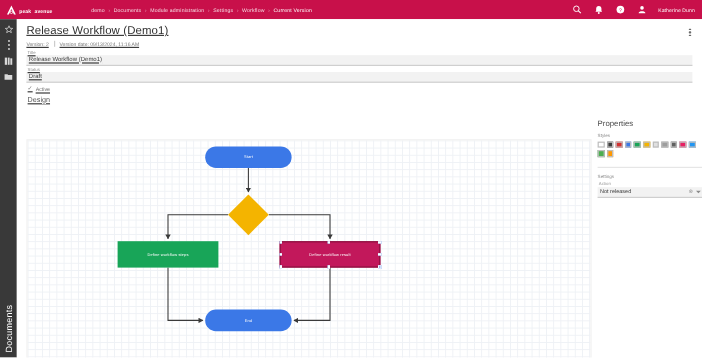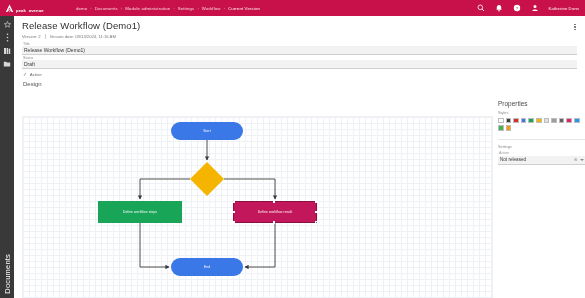--- a/index.html
+++ b/index.html
@@ -42,21 +42,21 @@
     color:#d8d8d8;
   }
   .rail-icon.first { margin-top:2px; }
   .rail-bottom {
     margin-top:auto; margin-bottom:4px;
     writing-mode:vertical-rl; transform:rotate(180deg);
     font-size:7.5px; color:#ffffff; letter-spacing:.2px;
   }
 
   
-  .page { position:absolute; left:14px; top:16px; width:571px; height:282px; background:#ffffff; }
+  .page { position:absolute; left:14px; top:16px; width:571px; height:282px; background:#ffffff;text-decoration:underline; }
 
   .title-block { padding:4px 8px 2px 8px; position:relative; }
   .page-title { font-size:9.5px; color:#2f2f2f; letter-spacing:.1px; }
   .meta-row { display:flex; align-items:center; gap:4px; margin-top:2.5px; }
   .meta { font-size:4.2px; color:#777777; white-space:nowrap; }
   .meta-sep { width:1px; height:5px; background:#cccccc; }
   .kebab {
     position:absolute; right:6px; top:6px;
     width:8px; height:10px; display:flex; flex-direction:column;
     align-items:center; justify-content:center; gap:1.2px;

